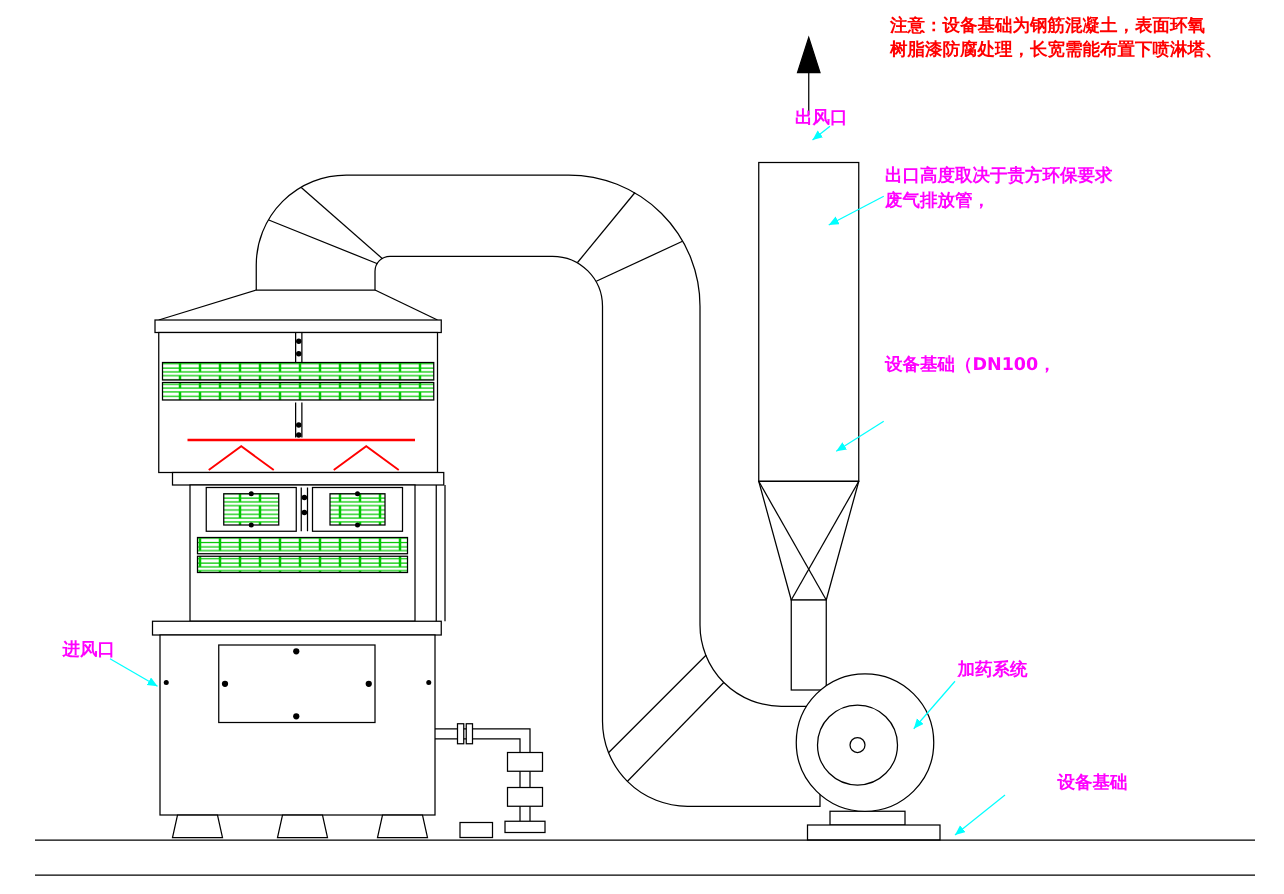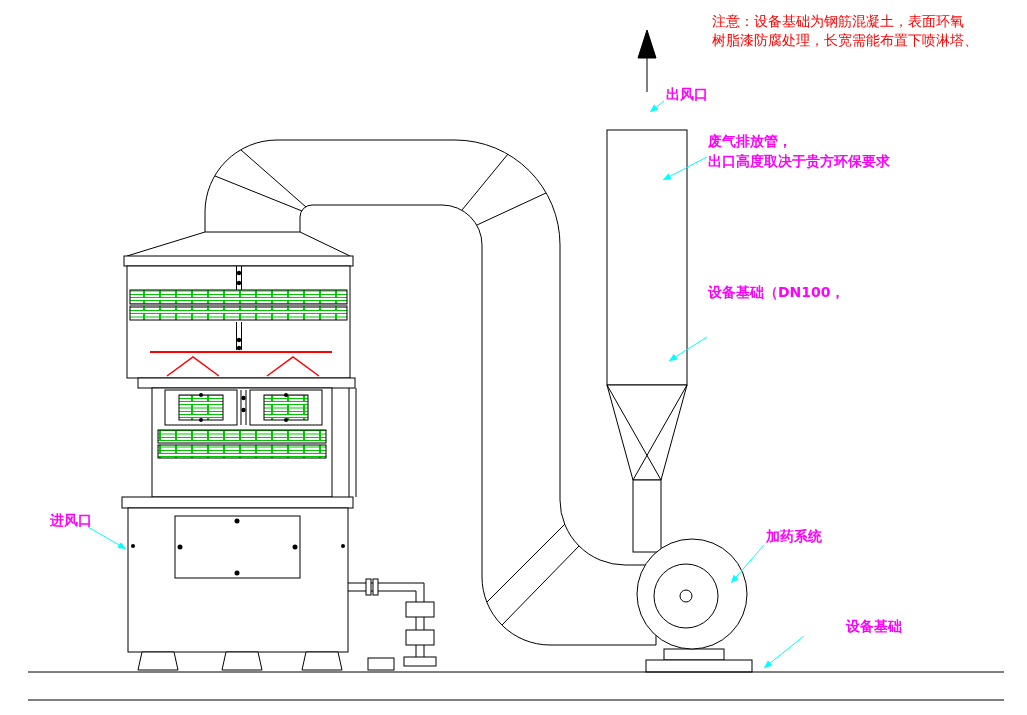--- a/index.html
+++ b/index.html
@@ -16,21 +16,21 @@
     color:#ff00ff;
     font-size:14px;
     font-weight:bold;
     line-height:20px;
     white-space:nowrap;
   }
   .note{
     position:absolute;
     color:#ff0000;
     font-size:14px;
-    font-weight:normal;
+    font-weight:bold;
     line-height:19px;
     white-space:nowrap;
   }
 </style>
 </head>
 <body>
 
 <div class="canvas">
 
   <svg width="1027" height="715" viewBox="0 0 1027 715">
@@ -168,25 +168,25 @@
       <line x1="764" y1="545" x2="731" y2="583" marker-end="url(#leadArrow)"></line>
       <line x1="804" y1="636" x2="764" y2="668" marker-end="url(#leadArrow)"></line>
     </g>
   </svg>
 
   <div class="note" style="left:712px;top:12px">
     <div>注意：设备基础为钢筋混凝土，表面环氧</div>
     <div>树脂漆防腐处理，长宽需能布置下喷淋塔、</div>
   </div>
 
-  <div class="label" style="left:666px;top:84px">出风口</div>
+  <div class="label" style="left:636px;top:84px">出风口</div>
 
   <div class="label" style="left:708px;top:131px">
+    <div>出口高度取决于贵方环保要求</div>
     <div>废气排放管，</div>
-    <div>出口高度取决于贵方环保要求</div>
   </div>
 
   <div class="label" style="left:708px;top:282px">
     <div>设备基础（DN100，</div>
   </div>
 
   <div class="label" style="left:50px;top:510px">进风口</div>
 
   <div class="label" style="left:766px;top:526px">加药系统</div>
 

